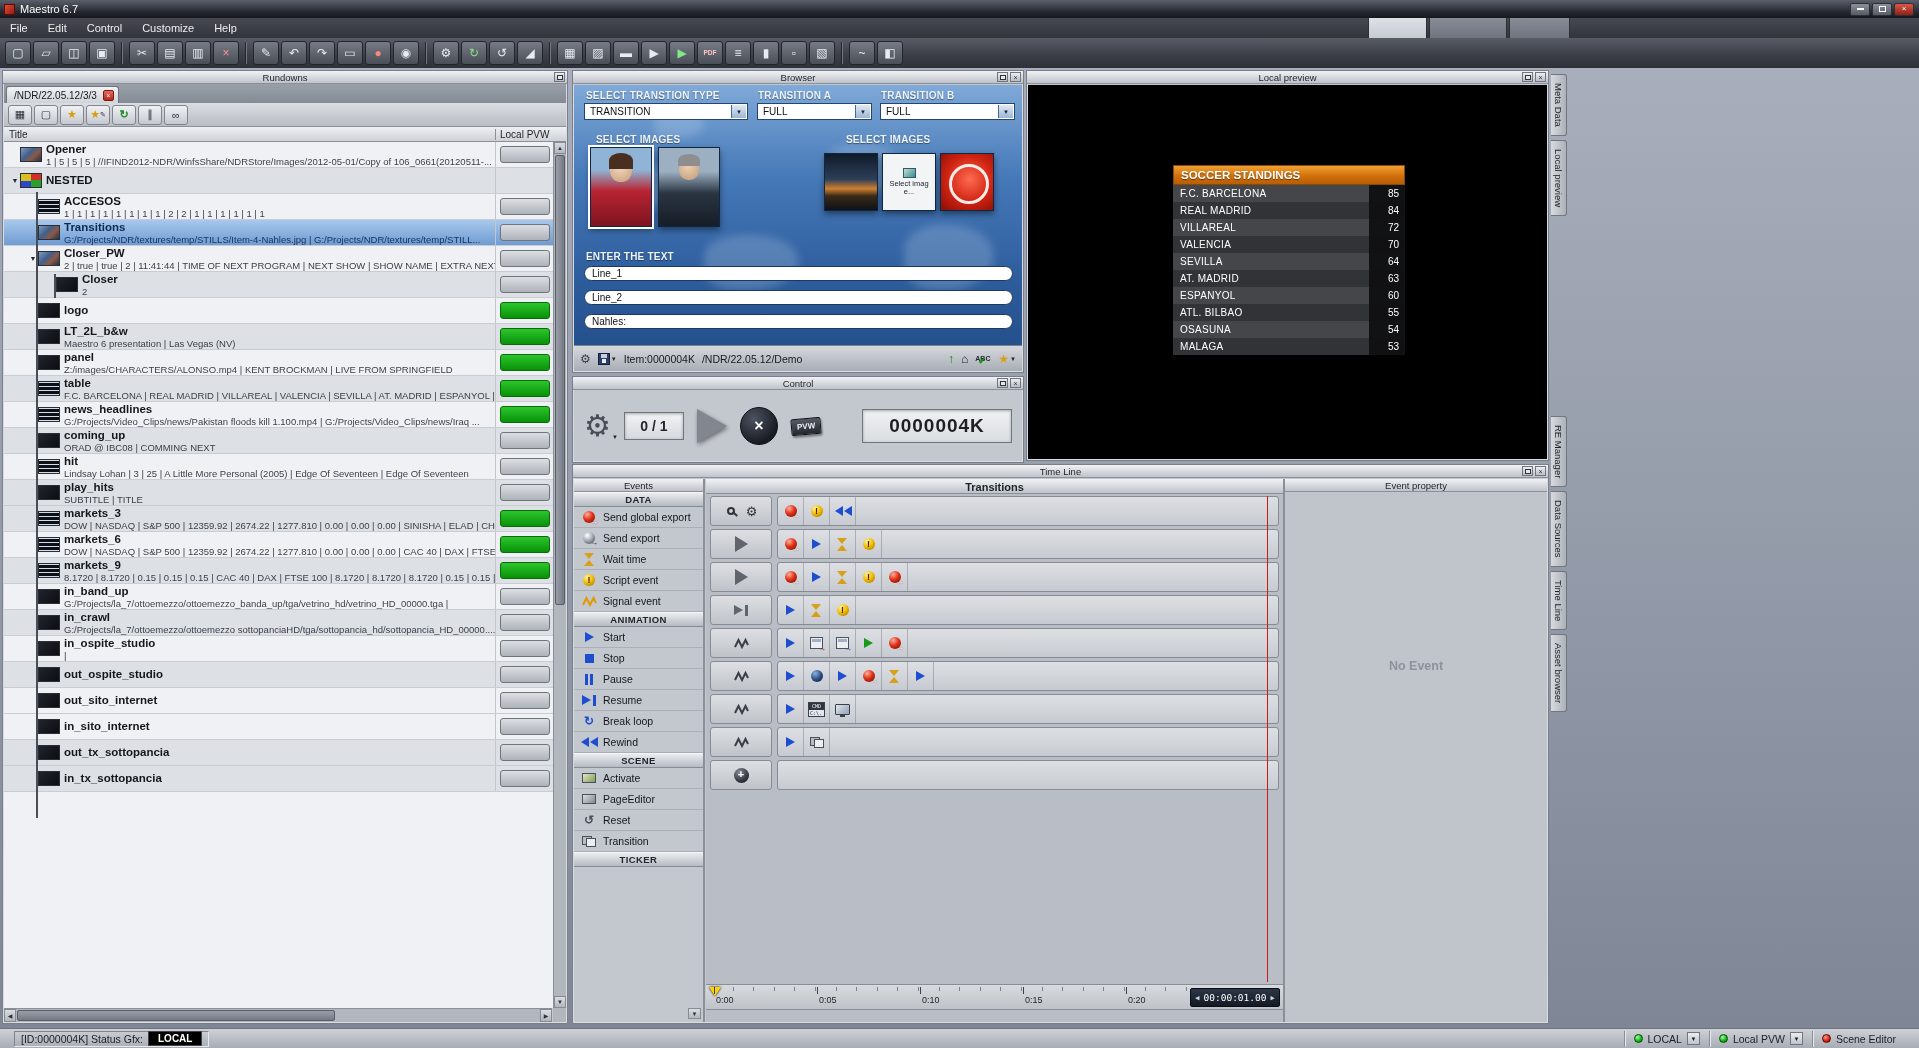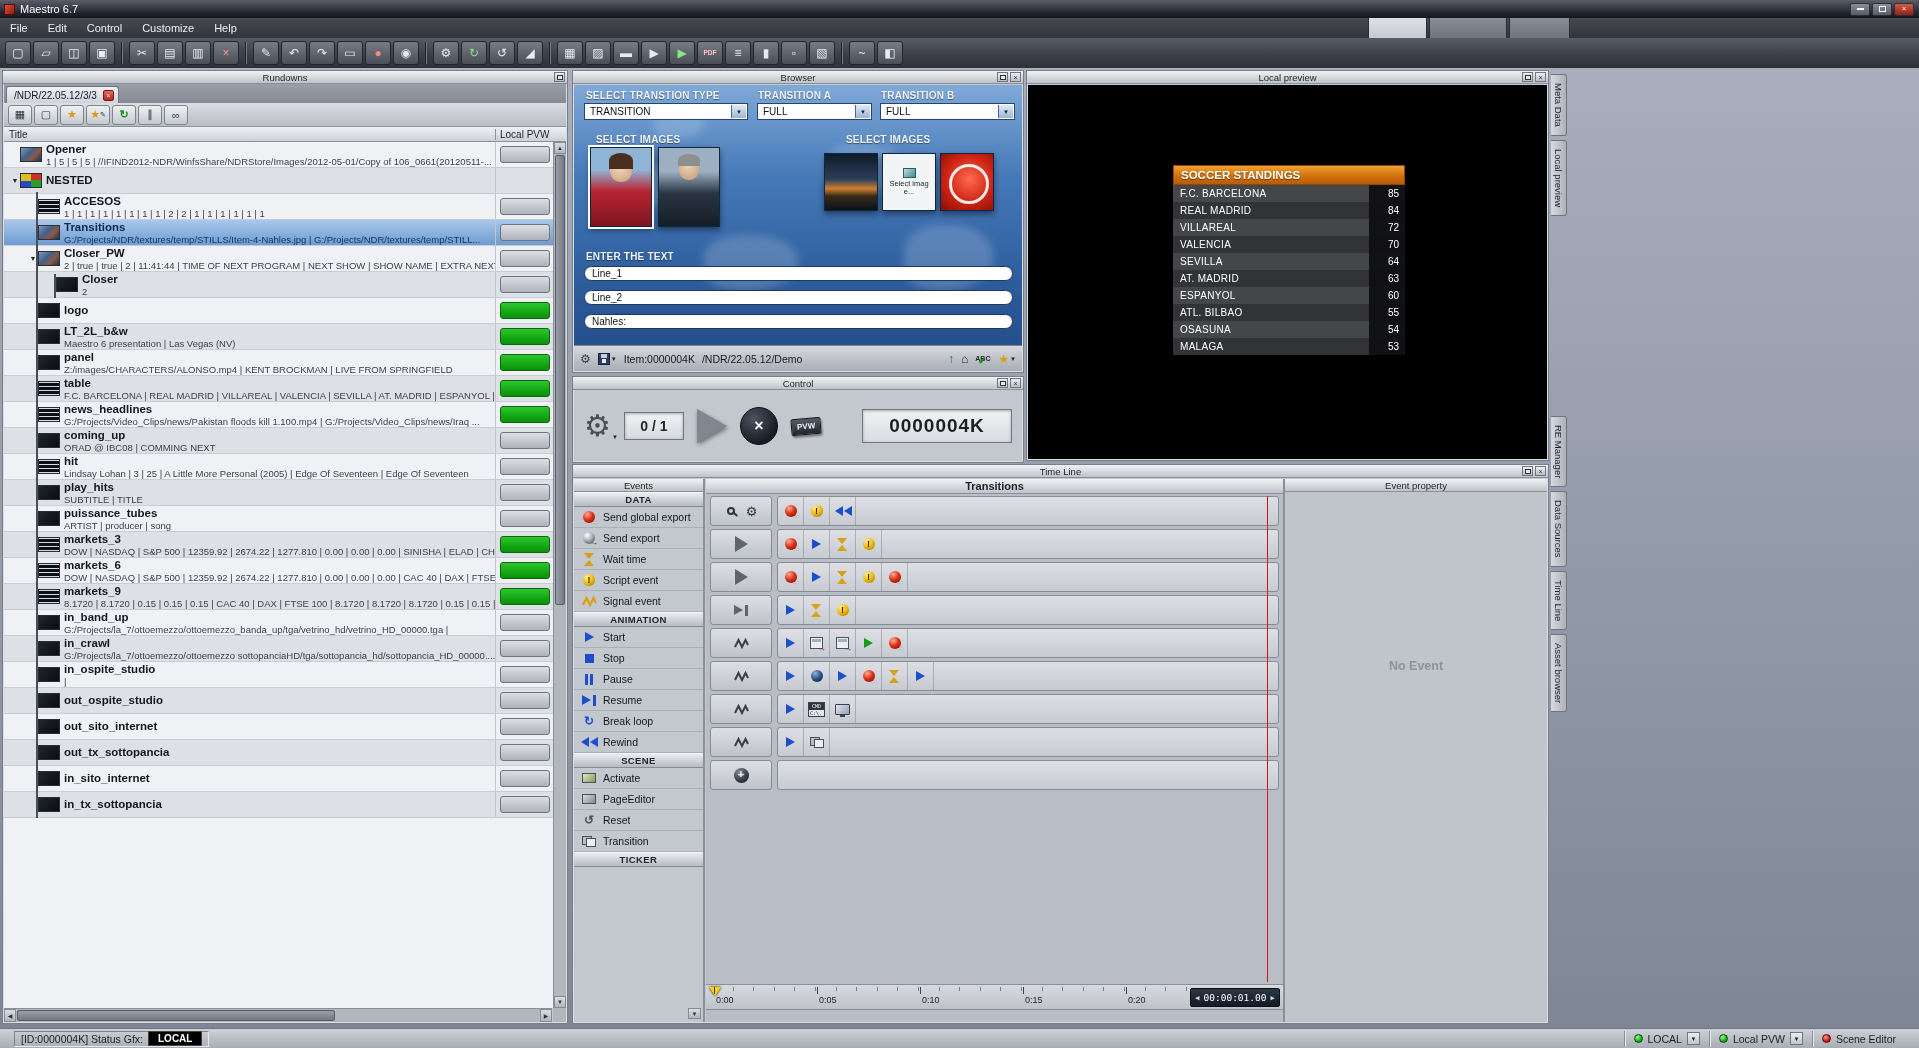--- a/index.html
+++ b/index.html
@@ -23,21 +23,21 @@
   .modetab.active{background:linear-gradient(180deg,#f0f2f5,#c6cad1);color:#1c1f24}
 
   .toolbar{position:absolute;top:38px;left:0;right:0;height:30px;background:linear-gradient(180deg,#585c66 0%,#3d4048 55%,#2e3138 100%);display:flex;align-items:center;padding:0 5px;gap:2px;z-index:8}
   .tbtn{width:26px;height:24px;background:linear-gradient(180deg,#767b86,#4a4e57);border:1px solid #22252b;border-radius:3px;display:flex;align-items:center;justify-content:center;flex:none}
   .tb-gly{color:#e8ebf1;font-size:12px;line-height:1}
   .tb-sep{width:0;height:22px;margin:0 4px;border-left:1px solid #22252b;border-right:1px solid #6e7883;flex:none}
 
   
   .main{position:absolute;top:68px;left:0;right:0;bottom:20px;background:linear-gradient(180deg,#a8aebb,#7f8797)}
   .panel{position:absolute;background:#c3c7ce;border:1px solid #797e88;box-shadow:inset 0 0 0 1px #d9dce1}
-  .ptitle,.subhdr{height:13px;background:linear-gradient(180deg,#f1f2f5,#bfc3ca);border-bottom:1px solid #8a8f98;display:flex;align-items:center;justify-content:center;font-size:9.5px;color:#1e2126;position:relative}
+  .ptitle,.subhdr{height:13px;background:linear-gradient(180deg,#f1f2f5,#bfc3ca);border-bottom:1px solid #8a8f98;display:flex;align-items:flex-end;justify-content:center;font-size:9.5px;color:#1e2126;position:relative}
   .pbtns{position:absolute;right:2px;top:1px;display:flex;gap:2px}
   .pbtn{width:11px;height:10px;background:linear-gradient(180deg,#eceef1,#b9bec6);border:1px solid #70757e;display:flex;align-items:center;justify-content:center;color:#333;font-size:7px;line-height:1}
   .g-float{width:6px;height:5px;border:1px solid #333;background:#e6e9ee;display:block}
 
   
   .rundowns{left:2px;top:2px;width:566px;bottom:4px}
   .tabrow{position:absolute;left:1px;right:1px;top:13px;height:19px;background:linear-gradient(180deg,#9aa0aa,#858b95);display:flex;align-items:flex-end;padding-left:2px}
   .rtab{height:17px;background:linear-gradient(180deg,#f2f3f6,#cfd3d9);border:1px solid #6f747d;border-bottom:none;border-radius:3px 3px 0 0;display:flex;align-items:center;padding:0 4px 0 7px;font-size:10px;color:#16191f}
   .tabx{width:11px;height:11px;background:linear-gradient(180deg,#e86a5a,#b5291a);border:1px solid #7c170c;color:#fff;font-size:7px;display:flex;align-items:center;justify-content:center;margin-left:6px;border-radius:2px;line-height:1}
   .toolsrow{position:absolute;left:1px;right:1px;top:32px;height:24px;background:linear-gradient(180deg,#dadde2,#b9bdc4);border-bottom:1px solid #8a8f98;display:flex;align-items:center;gap:2px;padding:0 4px}
@@ -559,32 +559,20 @@
           <span class="exp"></span>
           <span class="thumb th-dark"></span>
           <span class="rowtext">
             <div class="rtitle">play_hits</div>
             <div class="rsub">SUBTITLE | TITLE</div>
           </span>
           <span class="pvwcol">
             <span class="pvwbox pvw-gray"></span>
           </span>
         </div>
-        <div class="rd-row">
-          <span class="ind" style="width: 24px;"></span>
-          <span class="exp"></span>
-          <span class="thumb th-dark"></span>
-          <span class="rowtext">
-            <div class="rtitle">puissance_tubes</div>
-            <div class="rsub">ARTIST | producer | song</div>
-          </span>
-          <span class="pvwcol">
-            <span class="pvwbox pvw-gray"></span>
-          </span>
-        </div>
         <div class="rd-row alt">
           <span class="ind" style="width: 24px;"></span>
           <span class="exp"></span>
           <span class="thumb th-lines"></span>
           <span class="rowtext">
             <div class="rtitle">markets_3</div>
             <div class="rsub">DOW | NASDAQ | S&amp;P 500 | 12359.92 | 2674.22 | 1277.810 | 0.00 | 0.00 | 0.00 | SINISHA | ELAD | CHRISTO |...</div>
           </span>
           <span class="pvwcol">
             <span class="pvwbox pvw-green"></span>
@@ -665,37 +653,37 @@
           <span class="ind" style="width: 24px;"></span>
           <span class="exp"></span>
           <span class="thumb th-dark"></span>
           <span class="rowtext">
             <div class="rtitle">out_sito_internet</div>
           </span>
           <span class="pvwcol">
             <span class="pvwbox pvw-gray"></span>
           </span>
         </div>
+        <div class="rd-row">
+          <span class="ind" style="width: 24px;"></span>
+          <span class="exp"></span>
+          <span class="thumb th-dark"></span>
+          <span class="rowtext">
+            <div class="rtitle">in_sito_internet</div>
+          </span>
+          <span class="pvwcol">
+            <span class="pvwbox pvw-gray"></span>
+          </span>
+        </div>
         <div class="rd-row alt">
           <span class="ind" style="width: 24px;"></span>
           <span class="exp"></span>
           <span class="thumb th-dark"></span>
           <span class="rowtext">
             <div class="rtitle">out_tx_sottopancia</div>
-          </span>
-          <span class="pvwcol">
-            <span class="pvwbox pvw-gray"></span>
-          </span>
-        </div>
-        <div class="rd-row">
-          <span class="ind" style="width: 24px;"></span>
-          <span class="exp"></span>
-          <span class="thumb th-dark"></span>
-          <span class="rowtext">
-            <div class="rtitle">in_sito_internet</div>
           </span>
           <span class="pvwcol">
             <span class="pvwbox pvw-gray"></span>
           </span>
         </div>
         <div class="rd-row alt">
           <span class="ind" style="width: 24px;"></span>
           <span class="exp"></span>
           <span class="thumb th-dark"></span>
           <span class="rowtext">

